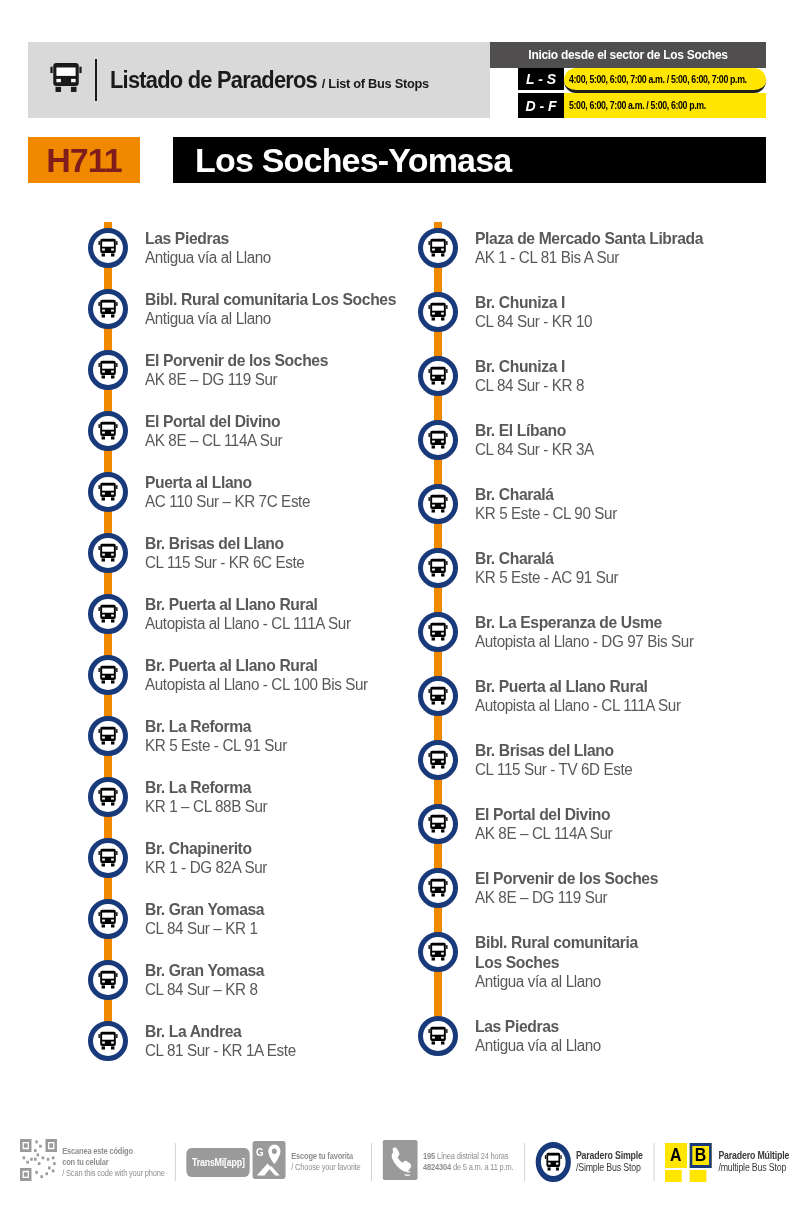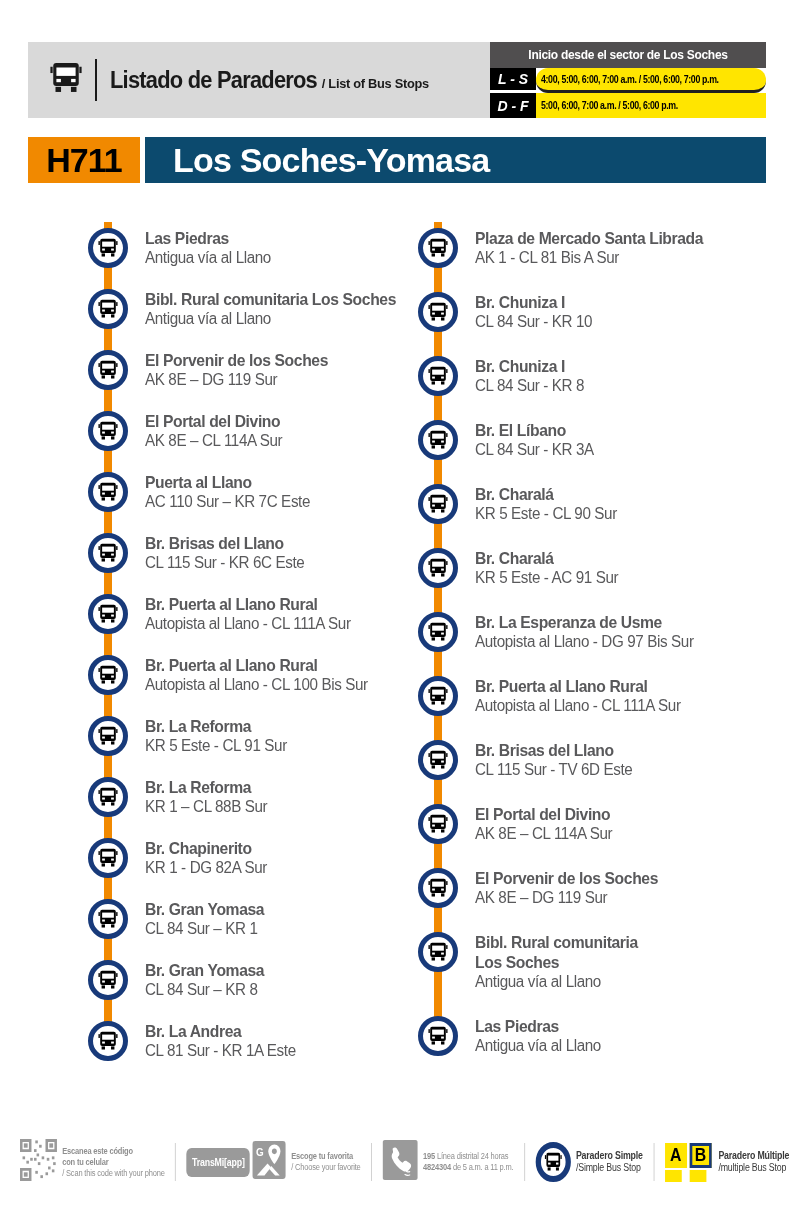--- a/index.html
+++ b/index.html
@@ -9,32 +9,32 @@
   
   .header { position:absolute; left:28px; right:28px; top:42px; height:76px; display:flex; }
   .header-left { flex:1; background:#d9d9d9; display:flex; align-items:center; padding-left:20px; overflow:hidden; }
   .hdr-bus { flex-shrink:0; }
   .hdr-div { width:2px; height:42px; background:#1a1a1a; margin:0 13px 0 11px; flex-shrink:0; }
   .hdr-titles { display:flex; align-items:baseline; white-space:nowrap; transform:scaleX(.95); transform-origin:0 50%; }
   .hdr-title { font-size:23px; font-weight:bold; color:#1a1a1a; letter-spacing:-.8px; }
   .hdr-sub { font-size:13.5px; font-weight:bold; color:#1a1a1a; margin-left:5px; letter-spacing:-.3px; }
   .header-right { width:276px; display:flex; flex-direction:column; flex-shrink:0; }
   .sched-title { height:26px; background:#504e4f; color:#fff; font-size:12px; font-weight:bold; display:flex; align-items:center; justify-content:center; letter-spacing:-.3px; }
-  .sched-row { flex:1; display:flex; }
+  .sched-row { flex:1; display:flex;margin-left:28px; }
   .sched-label { width:46px; background:#000; color:#fff; font-weight:bold; font-style:italic; font-size:14px; display:flex; align-items:center; justify-content:center; flex-shrink:0; }
   .sched-times { flex:1; background:#ffe500; color:#000; font-weight:bold; font-size:10px; display:flex; align-items:center; padding-left:5px; overflow:hidden; }
   .sched-times span { display:inline-block; white-space:nowrap; letter-spacing:-.4px; transform:scaleX(.88); transform-origin:0 50%; }
   .sched-row.first .sched-label { border-bottom:3px solid #fff; }
   .sched-row.first .sched-times { border-bottom:3px solid #1f1f1f;border-radius:12px; }
 
   
   .banner { position:absolute; left:28px; right:28px; top:137px; height:46px; display:flex; }
-  .banner-code { width:112px; background:#f18900; color:#000000; font-size:34px; font-weight:bold; letter-spacing:-1px; display:flex; align-items:center; justify-content:center; }
+  .banner-code { width:112px; background:#f18900; color:#7f1d1d; font-size:34px; font-weight:bold; letter-spacing:-1px; display:flex; align-items:center; justify-content:center; }
   .banner-gap { width:5px; background:#fff; }
-  .banner-name { flex:1; background:#0c4a6e; color:#fff; font-size:34px; font-weight:bold; letter-spacing:-.8px; display:flex; align-items:center; padding-left:28px; white-space:nowrap; }
+  .banner-name { flex:1; background:#000000; color:#fff; font-size:34px; font-weight:bold; letter-spacing:-.8px; display:flex; align-items:center; padding-left:22px; white-space:nowrap;margin-left:28px; }
 
   
   .stops { position:absolute; left:28px; right:28px; top:200px; display:flex; align-items:flex-start; }
   .col { position:relative; padding-top:8px; }
   .col-left { width:390px; padding-left:60px; }
   .col-right { flex:1; }
   .route-line { position:absolute; top:22px; bottom:30px; width:8px; background:#f18900; }
   .col-left .route-line { left:76px; }
   .col-right .route-line { left:16px; }
   .stop { position:relative; display:flex; margin-bottom:21px;margin-top:20px; }

